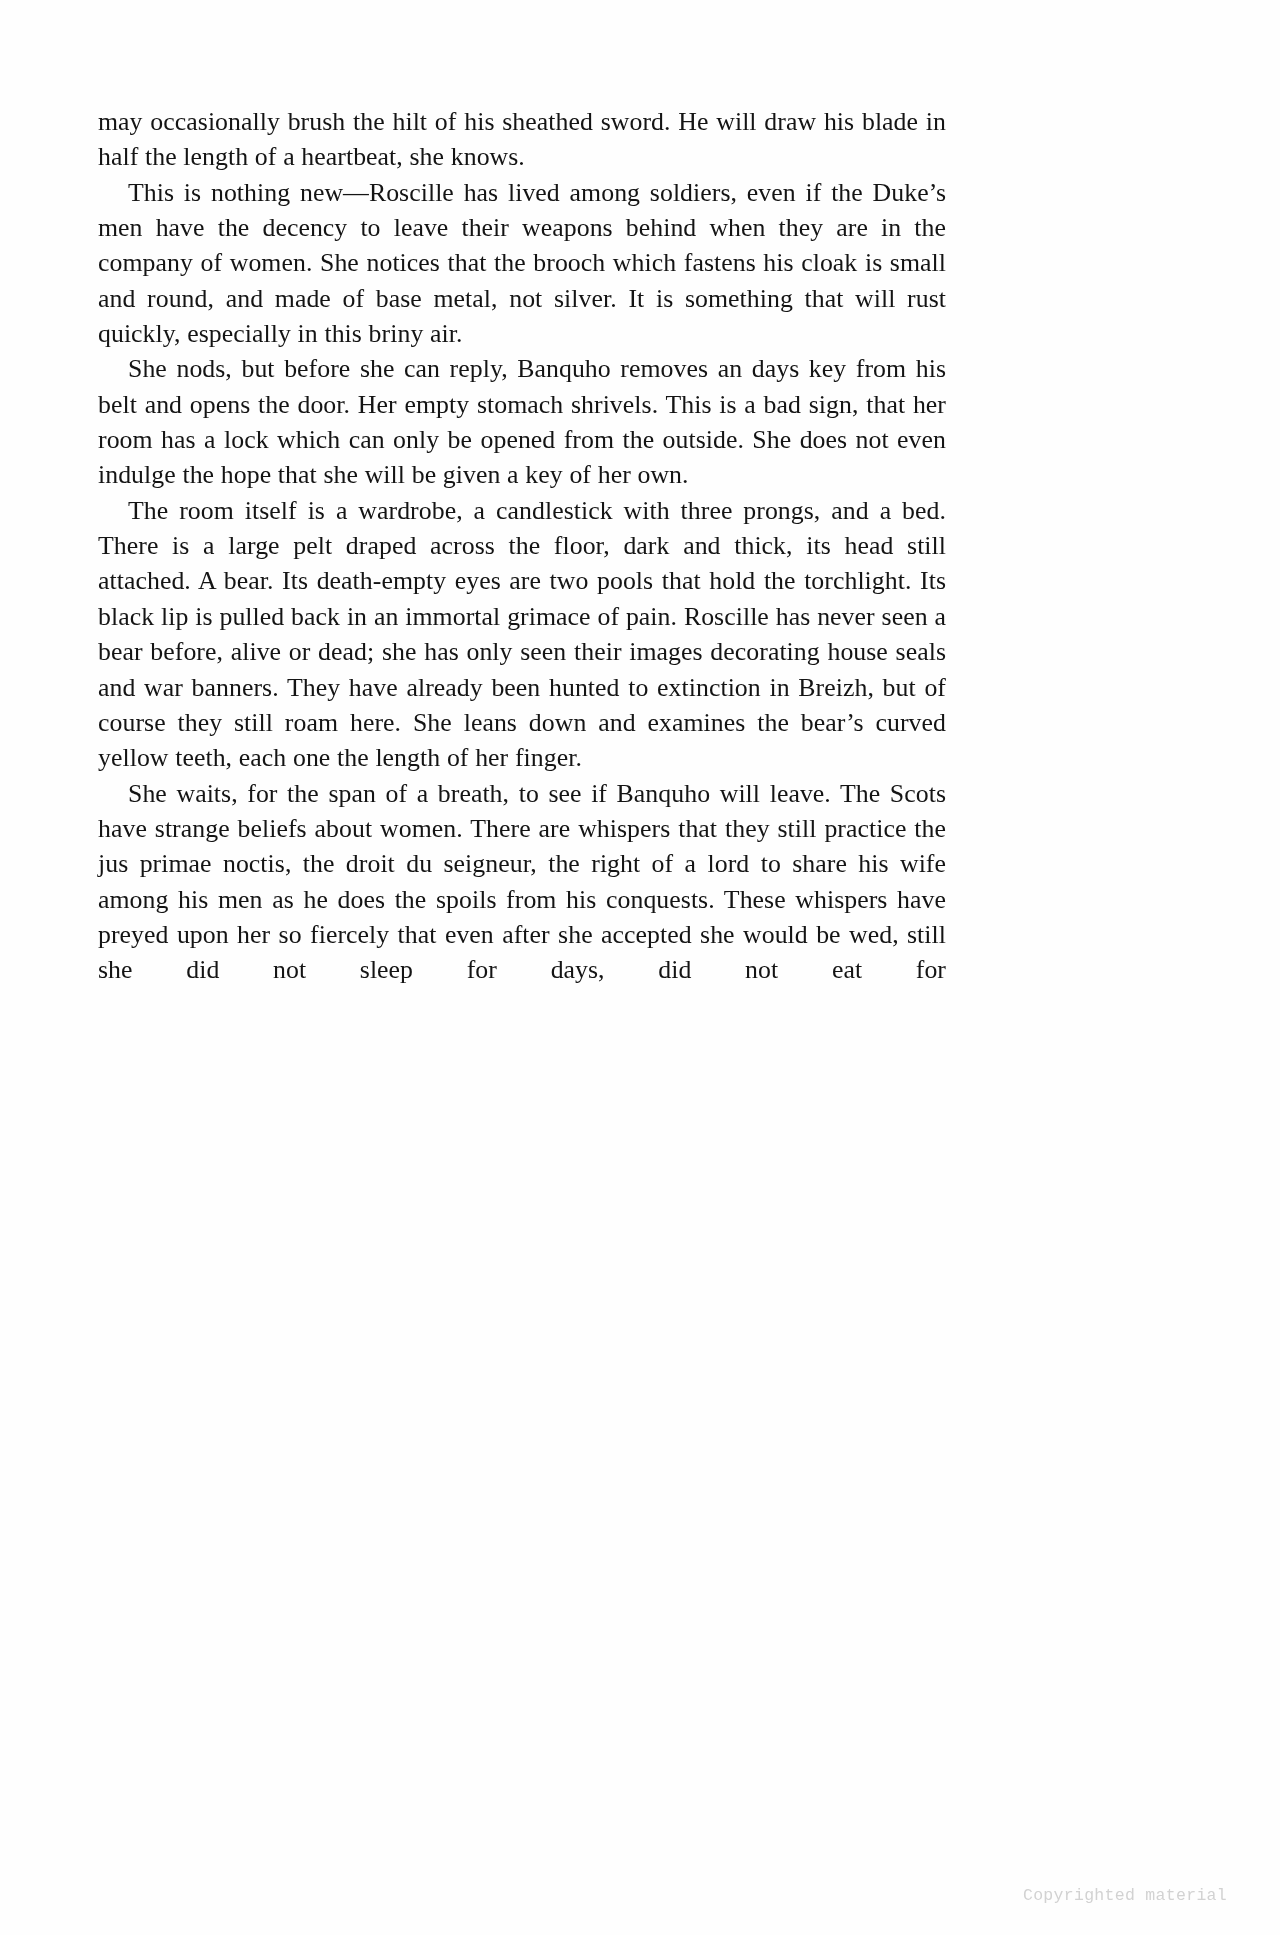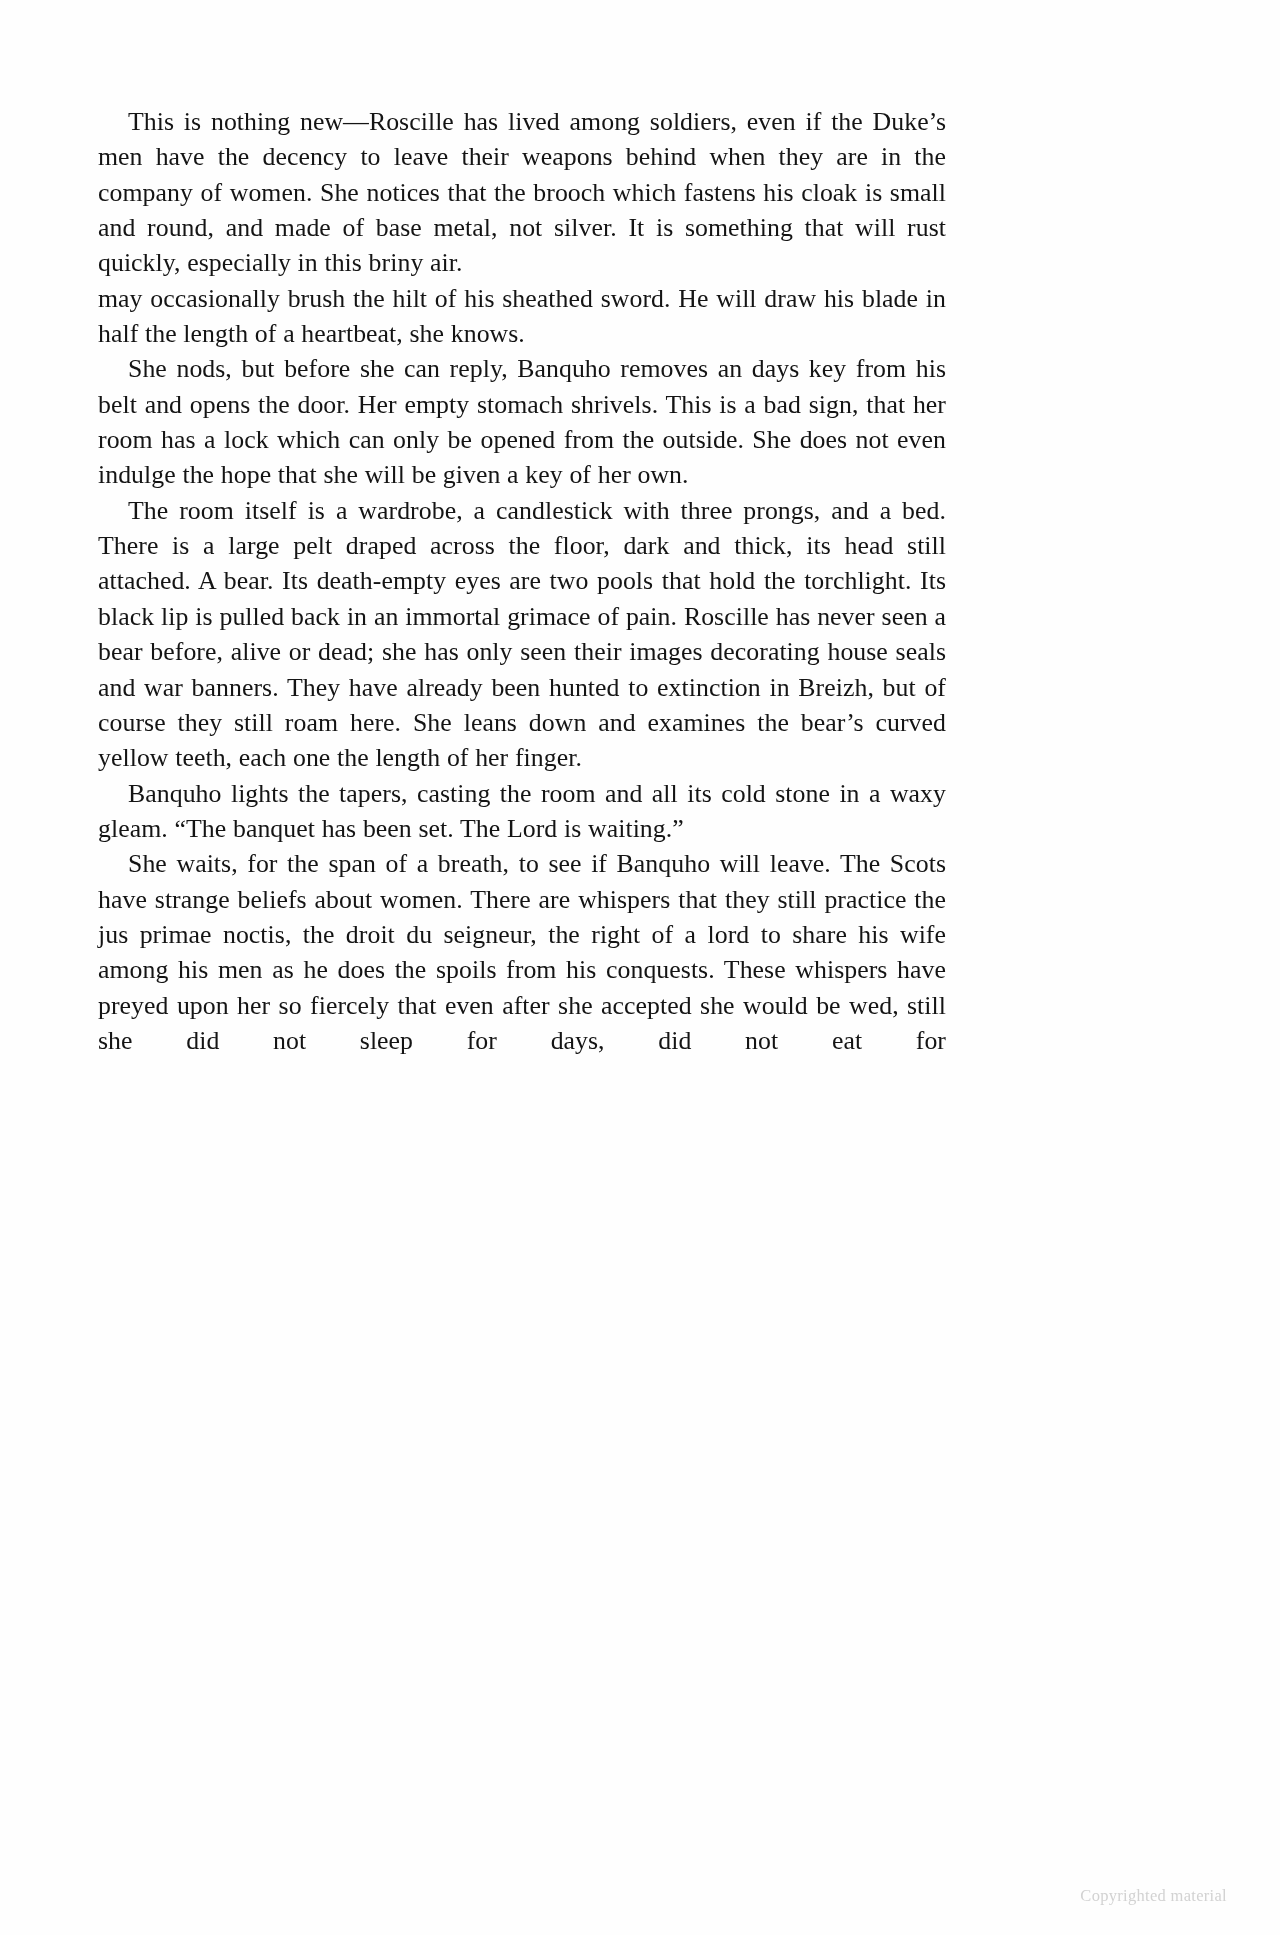--- a/index.html
+++ b/index.html
@@ -62,46 +62,45 @@
   }
 
   em.ital {
     font-style: italic;
   }
 
   #watermark {
     position: absolute;
     right: 53px;
     top: 1886px;
-    font-family: Liberation Serif, serif;
+    font-family: Liberation Mono, monospace;
     font-size: 16.5px;
     line-height: 20px;
     color: #d2d2d2;
     letter-spacing: 0.3px;
     white-space: nowrap;
     user-select: none;
   }
 </style>
 </head>
 <body>
 
 <div id="page">
 
   <div id="text-column">
 
+    <p class="para cont flush-last">may occasionally brush the hilt of his sheathed sword. He will draw his blade in half the length of a heartbeat, she knows.</p>
+
     <p class="para indent flush-last">This is nothing new—Roscille has lived among soldiers, even if the Duke’s men have the decency to leave their weapons behind when they are in the company of women. She notices that the brooch which fastens his cloak is small and round, and made of base metal, not silver. It is something that will rust quickly, especially in this briny air.</p>
-
-    <p class="para cont flush-last">may occasionally brush the hilt of his sheathed sword. He will draw his blade in half the length of a heartbeat, she knows.</p>
 
 
     <p class="para indent flush-last">She nods, but before she can reply, Banquho removes an days key from his belt and opens the door. Her empty stomach shrivels. This is a bad sign, that her room has a lock which can only be opened from the outside. She does not even indulge the hope that she will be given a key of her own.</p>
 
     <p class="para indent flush-last">The room itself is a wardrobe, a candlestick with three prongs, and a bed. There is a large pelt draped across the floor, dark and thick, its head still attached. A bear. Its death-empty eyes are two pools that hold the torchlight. Its black lip is pulled back in an immortal grimace of pain. Roscille has never seen a bear before, alive or dead; she has only seen their images decorating house seals and war banners. They have already been hunted to extinction in Breizh, but of course they still roam here. She leans down and examines the bear’s curved yellow teeth, each one the length of her finger.</p>
 
-    <p class="para indent flush-last">Banquho lights the tapers, casting the room and all its cold stone in a waxy gleam. “The banquet has been set. The Lord is waiting.”</p>
 
 
     <p class="para indent">She waits, for the span of a breath, to see if Banquho will leave. The Scots have strange beliefs about women. There are whispers that they still practice the jus primae noctis, the droit du seigneur, the right of a lord to share his wife among his men as he does the spoils from his conquests. These whispers have preyed upon her so fiercely that even after she accepted she would be wed, still she did not sleep for days, did not eat for</p>
 
   </div>
 
   <div id="watermark">Copyrighted material</div>
 
 </div>
 

